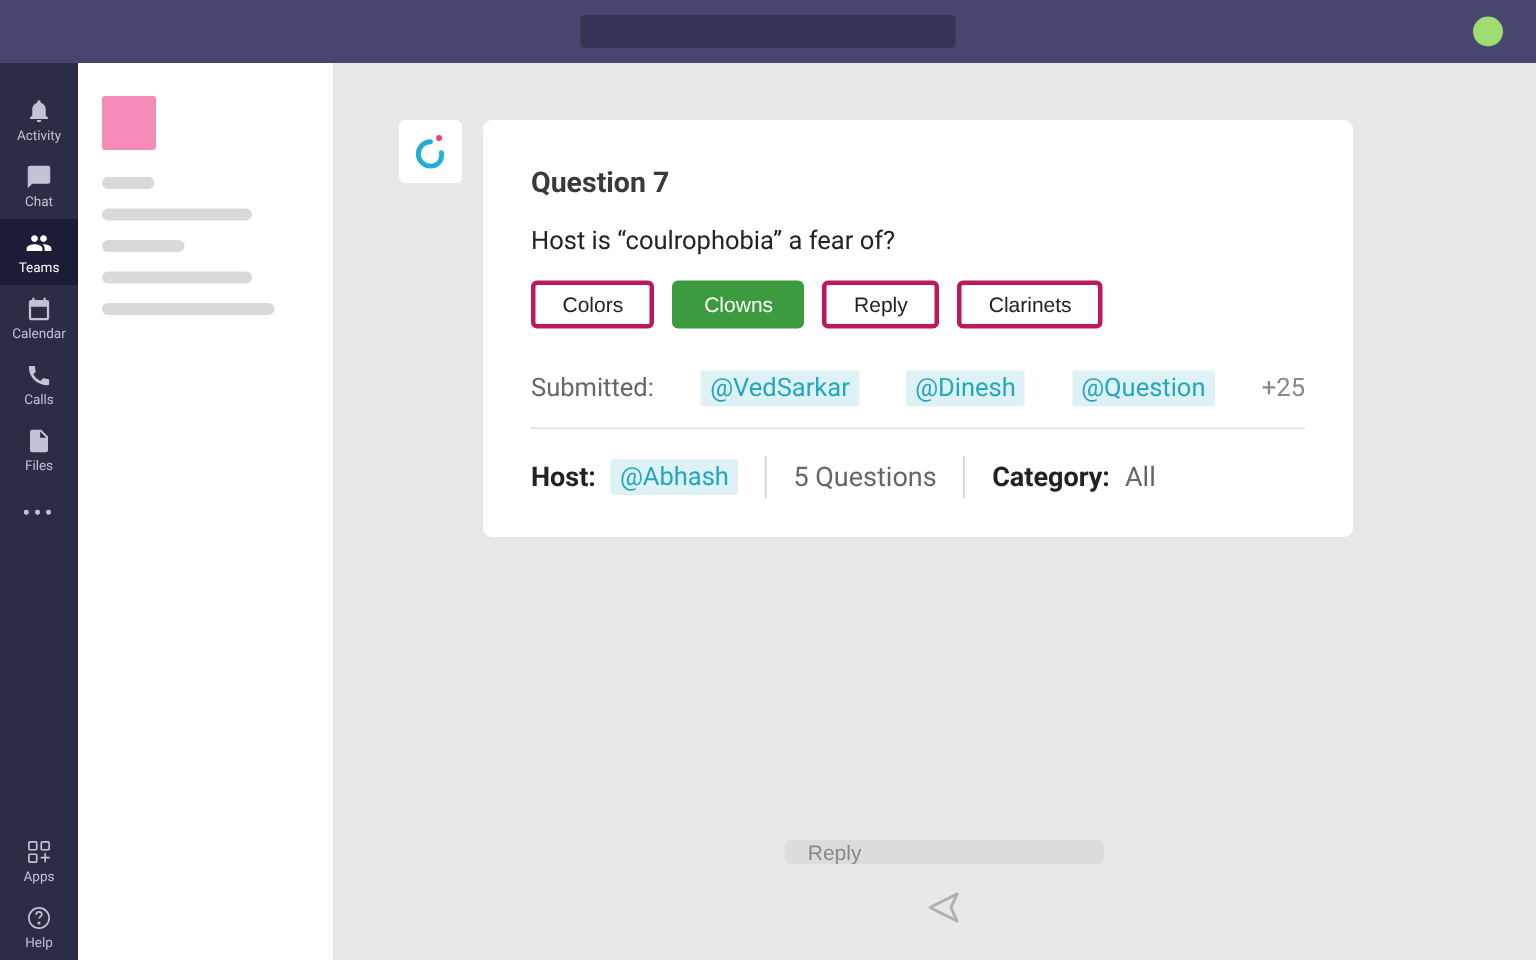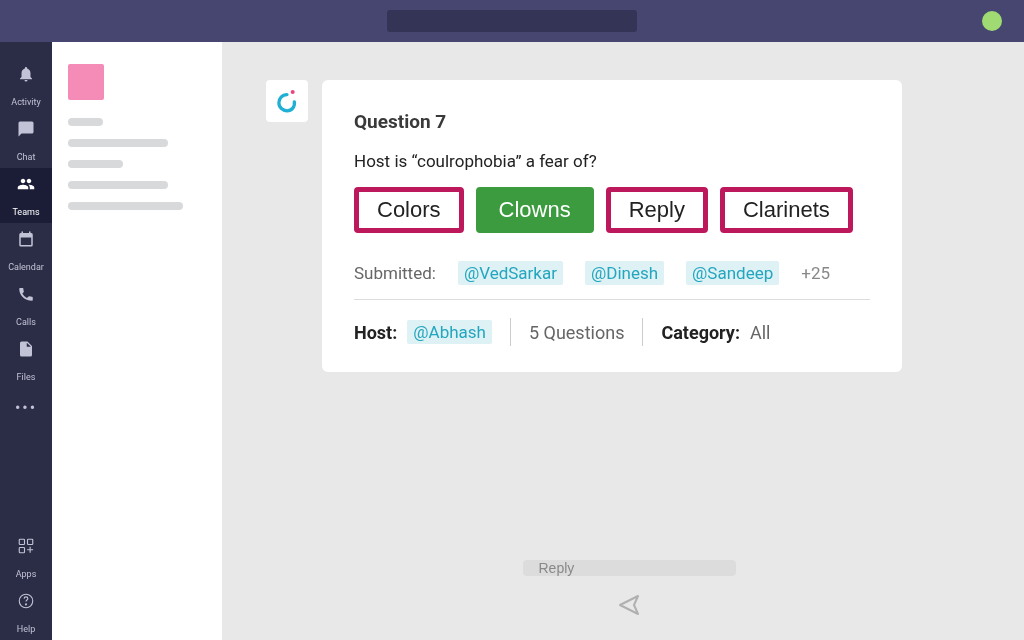--- a/index.html
+++ b/index.html
@@ -56,21 +56,21 @@
     .rail-item {
       width: 52px;
       display: flex;
       flex-direction: column;
       align-items: center;
       justify-content: center;
       padding: 7px 0 6px;
       color: #c2c3d6;
       cursor: pointer;
       font-size: 9px;
-      gap: 14px;
+      gap: 3px;
     }
     .rail-item.active {
       background: #1b1c36;
       color: #fff;
       border-left: 2px solid #fff;
       padding-left: 0;
       margin-left: -2px;
       width: 54px;
     }
     .rail-item .icon {
@@ -172,42 +172,43 @@
       color: #222;
       margin-top: 18px;
     }
     .options {
       display: flex;
       gap: 12px;
       margin-top: 16px;
     }
     .opt {
       padding: 5px 18px;
-      border: 5px solid #be185d;
+      border: 3px solid #be185d;
       border-radius: 4px;
-      font-size: 22px;
+      font-size: 14px;
       color: #222;
       background: #fff;
       cursor: pointer;
       text-align: right;
     }
     .opt.selected {
       background: #3b9b3e;
       border-color: #3b9b3e;
       color: #fff;
     }
     .submitted {
       margin-top: 28px;
       padding-bottom: 14px;
       border-bottom: 1px solid #ddd;
       display: flex;
       align-items: center;
       gap: 22px;
       font-size: 17px;
       color: #666;
+      justify-content: space-between;
     }
     .mention {
       background: #def1f4;
       color: #23a6bf;
       padding: 2px 6px;
       border-radius: 2px;
       font-size: 17px;
     }
     .more-count { color: #888; }
 
@@ -369,21 +370,21 @@
             <button class="opt">Colors</button>
             <button class="opt selected">Clowns</button>
             <button class="opt">Reply</button>
             <button class="opt">Clarinets</button>
           </div>
 
           <div class="submitted">
             <span>Submitted:</span>
             <span class="mention">@VedSarkar</span>
             <span class="mention">@Dinesh</span>
-            <span class="mention">@Sandeep</span>
+            <span class="mention">@Question</span>
             <span class="more-count">+25</span>
           </div>
 
           <div class="meta-row">
             <div class="meta-item">
               <span class="meta-label">Host:</span>
               <span class="mention">@Abhash</span>
             </div>
             <div class="meta-sep"></div>
             <span class="meta-value">5 Questions</span>

